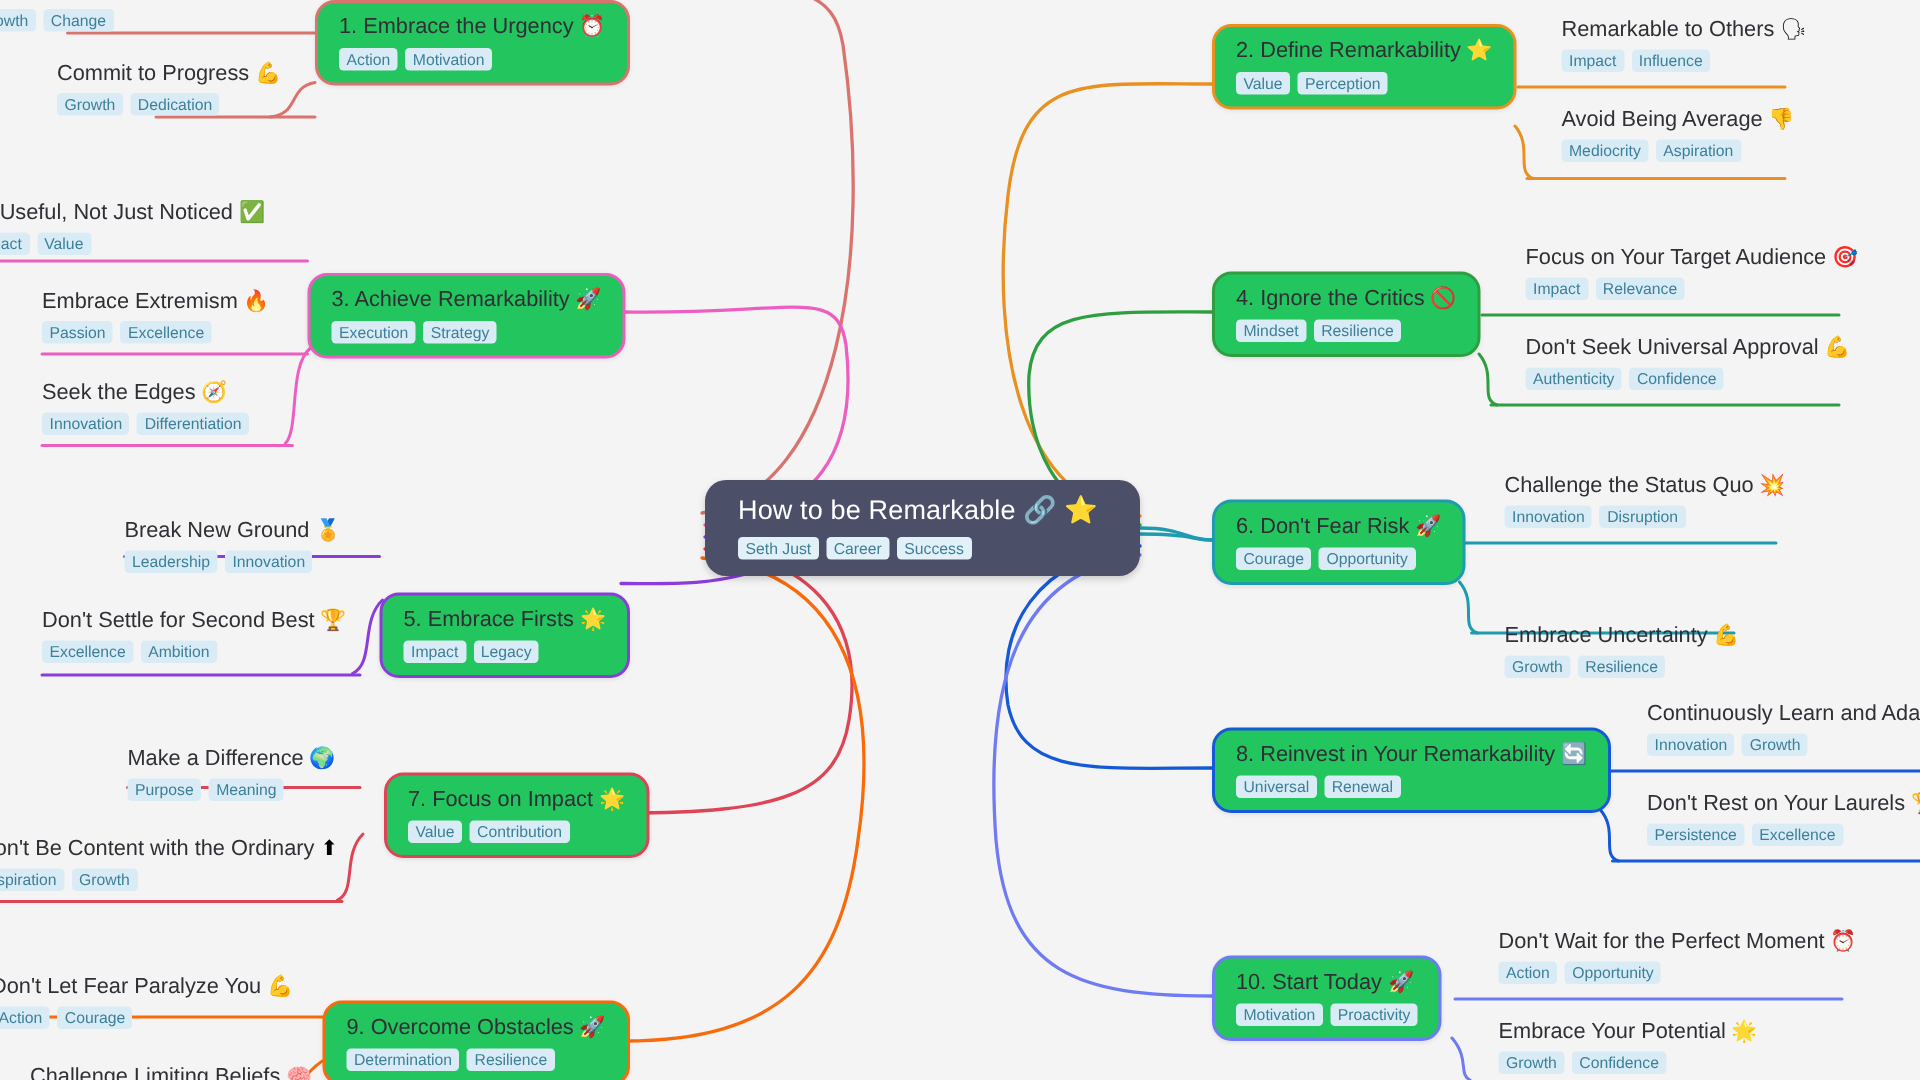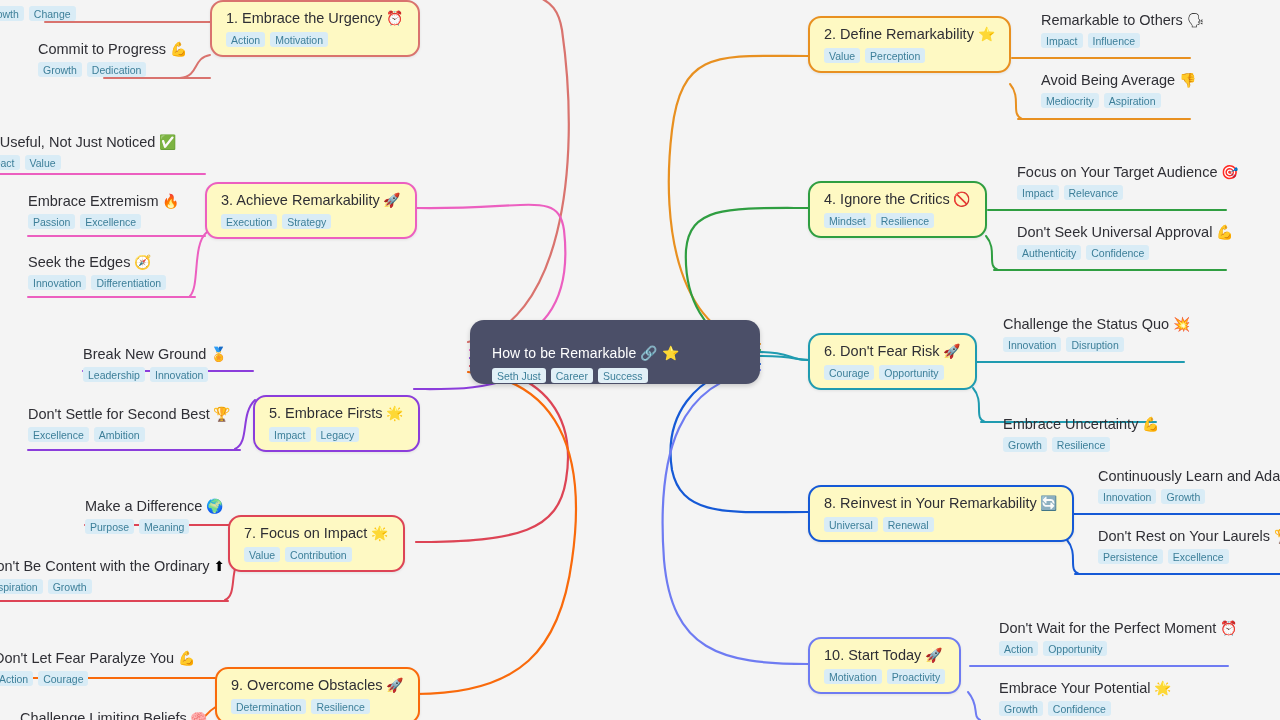--- a/index.html
+++ b/index.html
@@ -13,32 +13,32 @@
   svg.links{position:absolute;left:0;top:0;width:1280px;height:720px;pointer-events:none;}
 
   
   .central{
     position:absolute;left:470px;top:320px;width:290px;height:64px;
     background:#4b4f68;border-radius:14px;
     box-shadow:0 2px 5px rgba(0,0,0,.18);
     padding:9px 0 0 0;box-sizing:border-box;
   }
   .central .title{
-    color:#ffffff;font-size:14px;font-weight:400;
-    padding:0 0 0 22px;letter-spacing:.1px;white-space:nowrap;margin-top:16px;
+    color:#ffffff;font-size:18px;font-weight:400;
+    padding:0 0 0 22px;letter-spacing:.1px;white-space:nowrap;
   }
   .central .tagrow{padding:7px 0 0 22px;display:flex;gap:5px;}
   .central .tag{
     background:#e2f0f7;color:#3d7f99;font-size:10.5px;
     padding:1.5px 5px;border-radius:3px;white-space:nowrap;
   }
 
   
   .mnode{
-    position:absolute;background:#fef9c3;
+    position:absolute;background:#22c55e;
     border:2px solid #ccc;border-radius:13px;
     box-sizing:border-box;padding:7px 14px 8px 14px;
     box-shadow:0 1px 3px rgba(0,0,0,.08);
     white-space:nowrap;
   }
   .mnode .lbl{font-size:14.5px;color:#2f2f35;font-weight:400;}
   .mnode .emo{font-size:14px;margin-left:4px;}
   .mnode .tagrow{display:flex;gap:5px;margin-top:5px;}
   .mnode .tag{
     background:#d9ecf6;color:#3d7f99;font-size:10.5px;
@@ -152,21 +152,21 @@
   </div>
 
   <div class="mnode" id="n5" style="left: 253px; top: 363px; border-color: rgb(139, 61, 219); margin-top: 32px;">
     <span class="lbl">5. Embrace Firsts</span><span class="emo">🌟</span>
     <div class="tagrow">
       <span class="tag">Impact</span>
       <span class="tag">Legacy</span>
     </div>
   </div>
 
-  <div class="mnode" id="n7" style="left: 228px; top: 515px; border-color: rgb(221, 68, 85);">
+  <div class="mnode" id="n7" style="left: 256px; top: 515px; border-color: rgb(221, 68, 85);">
     <span class="lbl">7. Focus on Impact</span><span class="emo">🌟</span>
     <div class="tagrow">
       <span class="tag">Value</span>
       <span class="tag">Contribution</span>
     </div>
   </div>
 
   <div class="mnode" id="n9" style="left: 215px; top: 667px; border-color: rgb(249, 106, 11);">
     <span class="lbl">9. Overcome Obstacles</span><span class="emo">🚀</span>
     <div class="tagrow">

